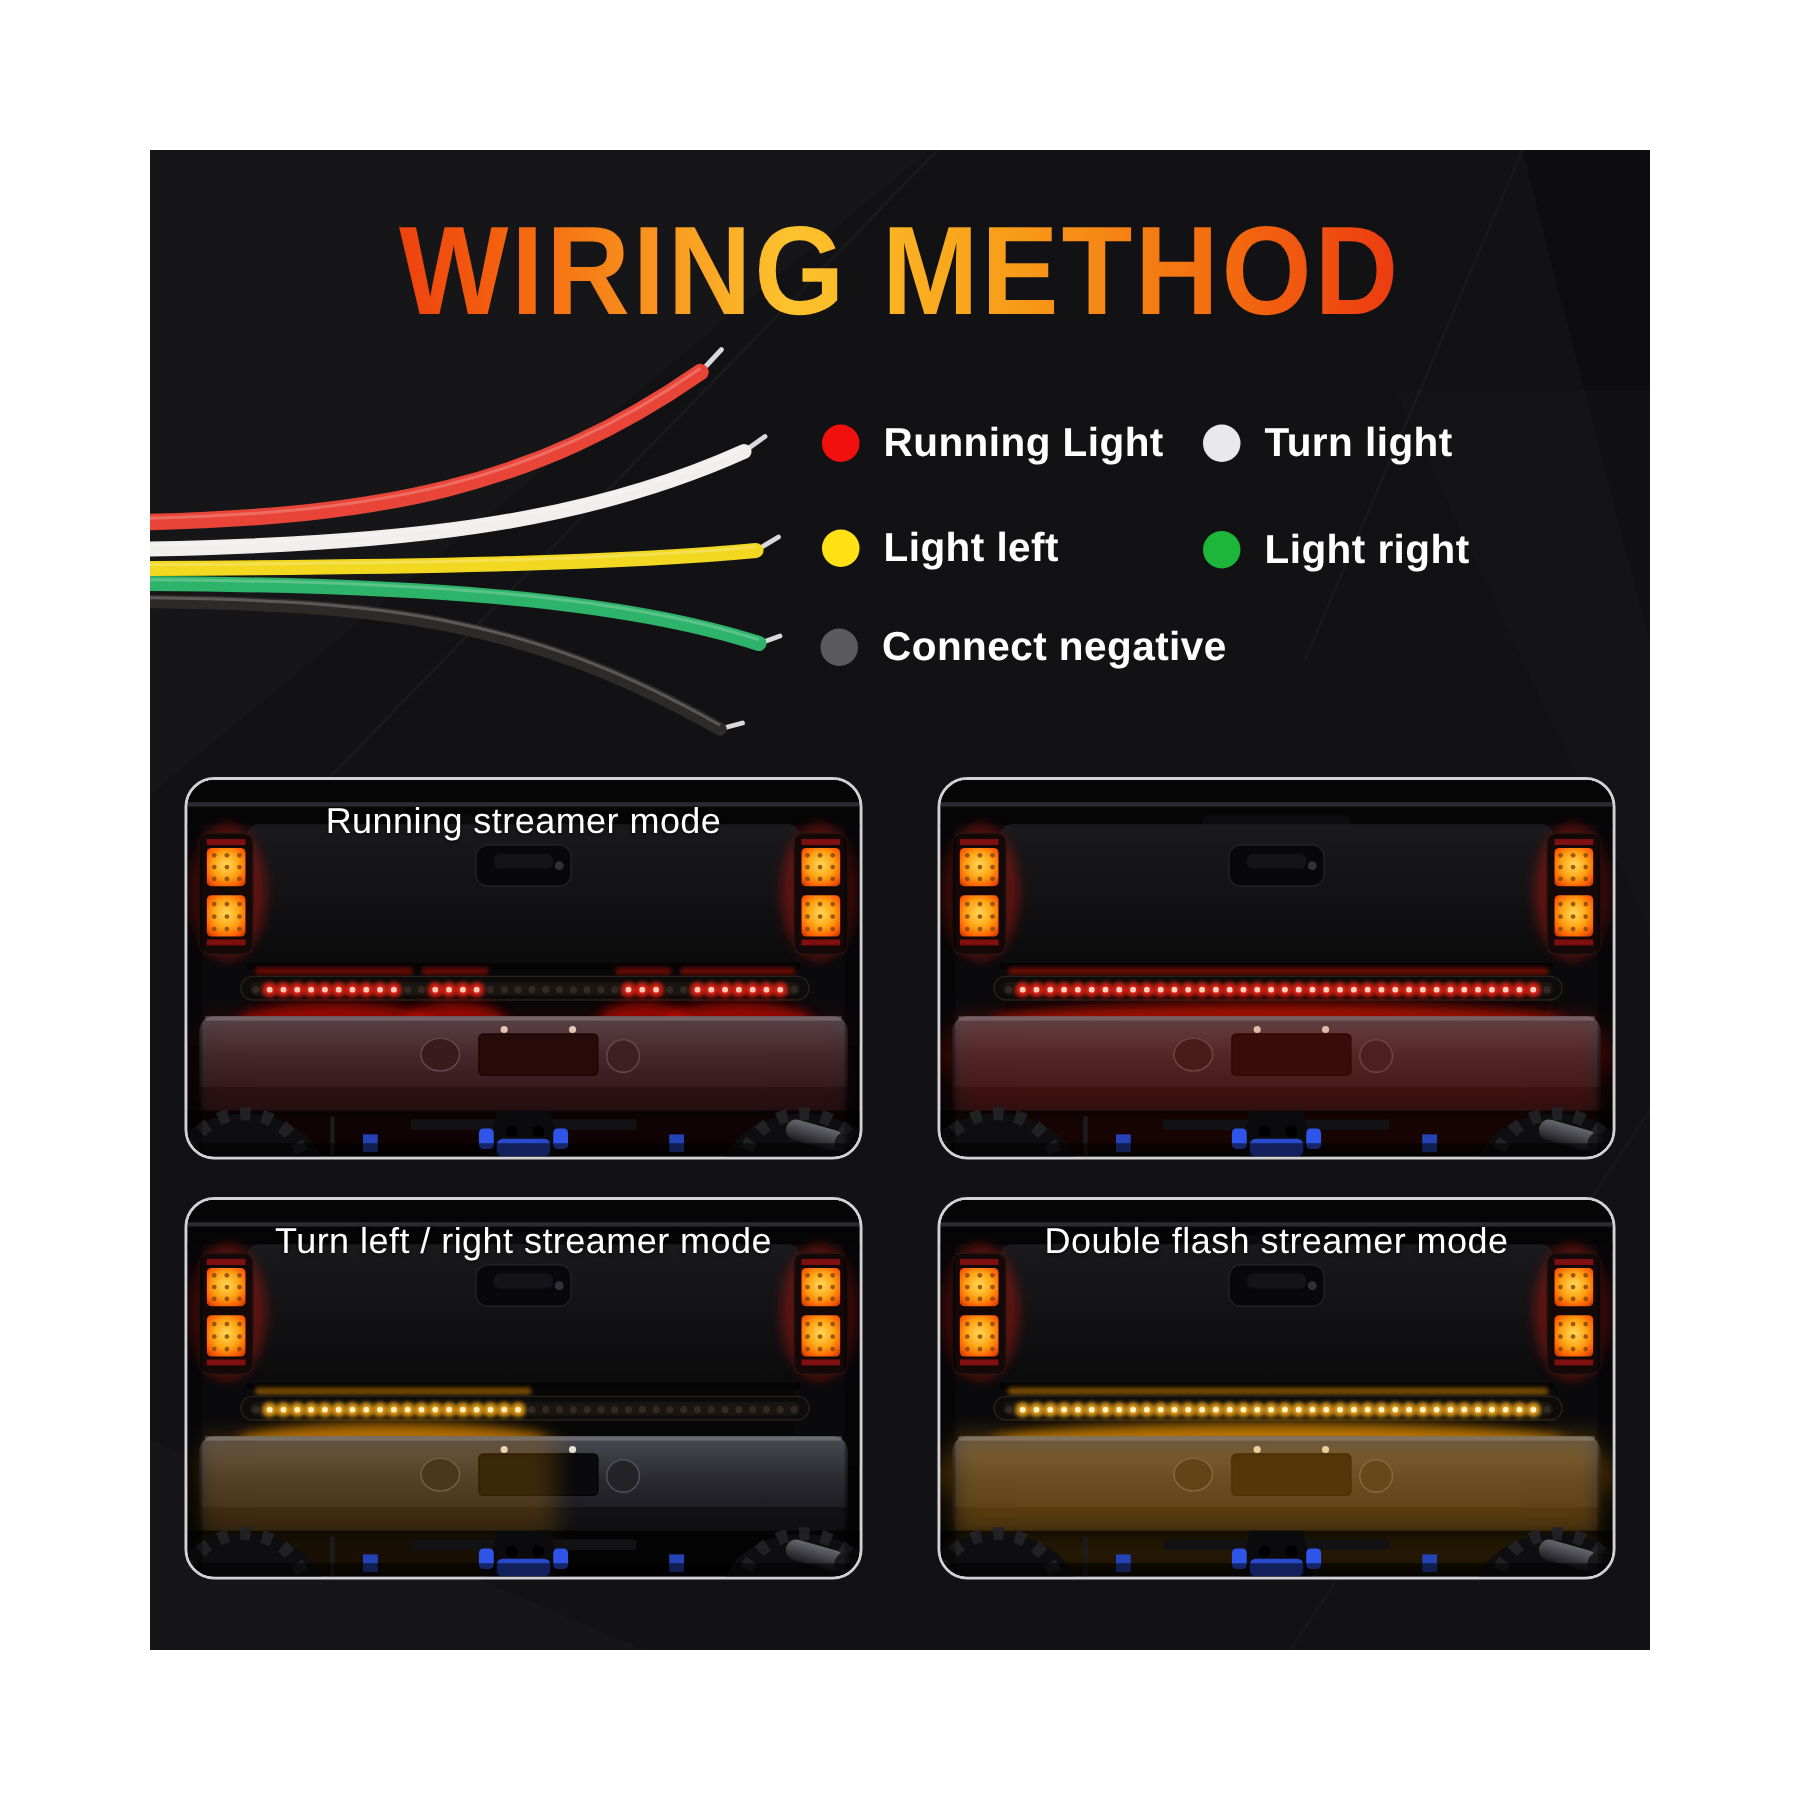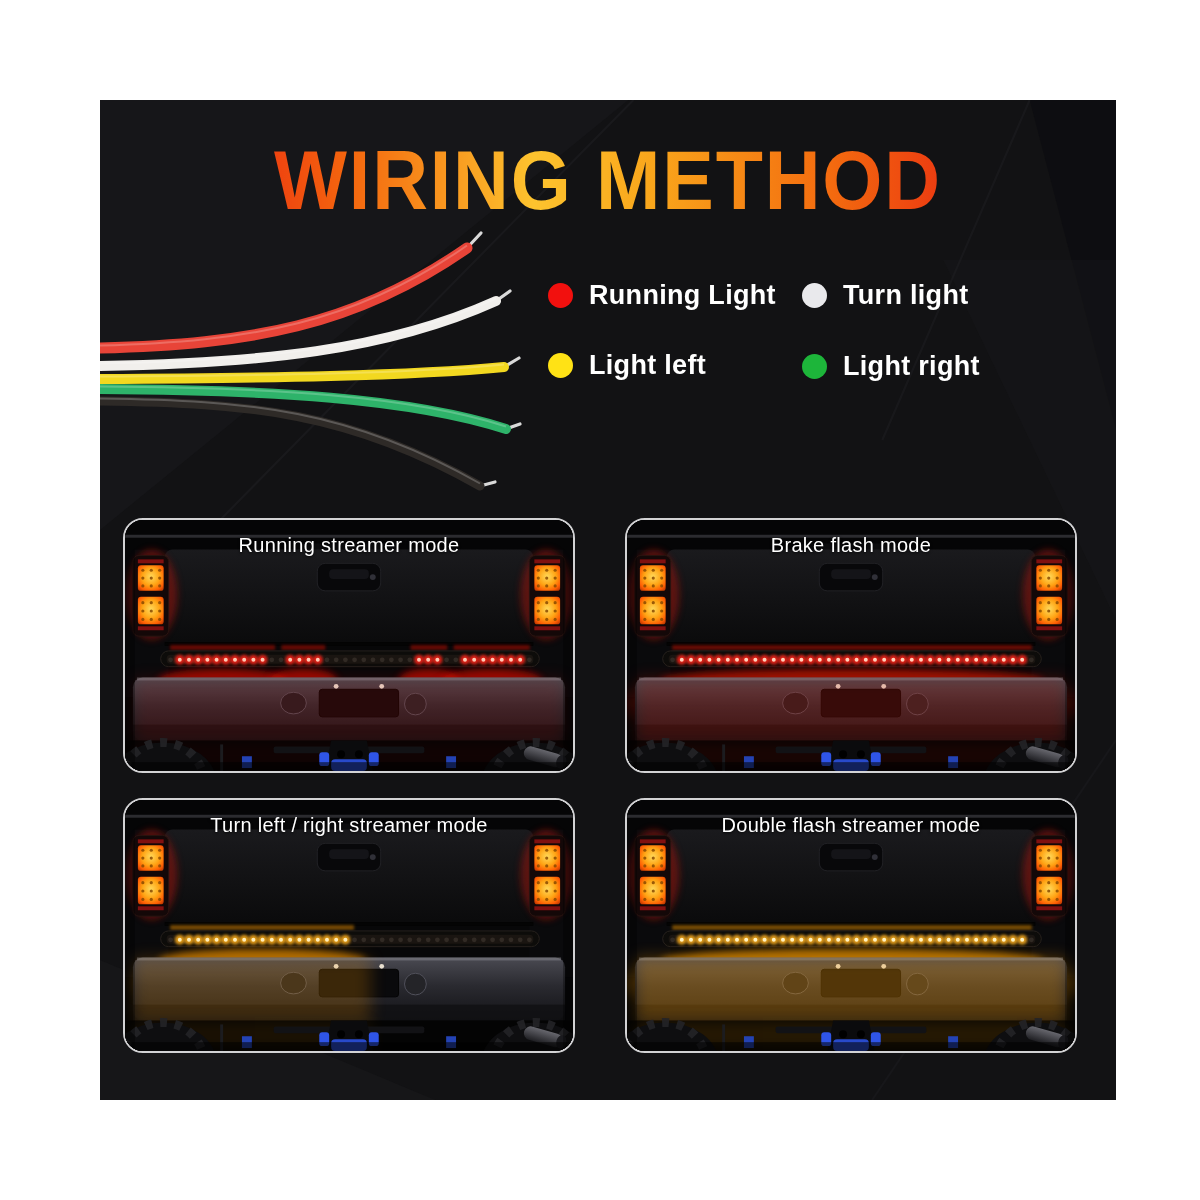--- a/index.html
+++ b/index.html
@@ -1,34 +1,34 @@
 <!DOCTYPE html>
 <html><head>
 <meta charset="utf-8">
 <style>
   html,body{margin:0;padding:0;background:#ffffff;}
   .canvas{position:relative;width:1200px;height:1200px;background:#ffffff;margin:0 auto;overflow:hidden;
           font-family:"Liberation Sans",sans-serif;}
-  .poster{position:absolute;left:100px;top:100px;width:1000px;height:1000px;background:#121214;overflow:hidden;padding-left:16px;}
+  .poster{position:absolute;left:100px;top:100px;width:1000px;height:1000px;background:#121214;overflow:hidden;}
   .facets{position:absolute;left:0;top:0;width:100%;height:100%;}
   .title{position:absolute;left:0;top:36px;width:100%;margin:0;text-align:center;
          font-weight:900;font-size:84px;letter-spacing:2px;line-height:1.05;
          transform:scaleX(.92);
          background:linear-gradient(90deg,#e60f12 2%,#f4650e 22%,#fdc32e 42%,#f9a51b 55%,#f36a0f 74%,#e60f12 97%);
          -webkit-background-clip:text;background-clip:text;color:transparent;}
   .wires{position:absolute;left:0;top:130px;width:420px;height:290px;overflow:visible;}
   .legend-item{position:absolute;display:flex;align-items:center;height:26px;}
   .dot{width:25px;height:25px;border-radius:50%;flex:0 0 25px;}
   .legend-label{margin-left:16px;color:#ffffff;font-size:27px;font-weight:700;letter-spacing:.3px;white-space:nowrap;text-align:center;}
   .panel{position:absolute;width:452px;height:255px;box-sizing:border-box;border:2px solid #d2d2d4;
          border-radius:20px;background:#060607;overflow:hidden;}
   .truck{position:absolute;left:0;top:0;width:100%;height:100%;}
   .truck svg{display:block;width:100%;height:100%;}
   .panel-label{position:absolute;left:0;top:14px;width:100%;text-align:center;color:#ffffff;
-               font-size:20px;font-weight:400;letter-spacing:.3px;text-shadow:0 1px 3px rgba(0,0,0,.8);}
+               font-size:24px;font-weight:400;letter-spacing:.3px;text-shadow:0 1px 3px rgba(0,0,0,.8);}
   .defs-holder{position:absolute;width:0;height:0;}
 </style>
 </head>
 <body>
 
 <svg class="defs-holder" aria-hidden="true">
   <defs>
     <linearGradient id="d-tg" x1="0" y1="0" x2="0" y2="1">
       <stop offset="0" stop-color="#1a1a1d"></stop>
         <stop offset="1" stop-color="#0a0a0b"></stop>
@@ -102,20 +102,24 @@
       <span class="dot" style="background: rgb(233, 233, 236);"></span>
       <span class="legend-label">Turn light</span>
     </div>
     <div class="legend-item" style="left:448px;top:252px">
       <span class="dot" style="background: rgb(255, 226, 21);"></span>
       <span class="legend-label">Light left</span>
     </div>
     <div class="legend-item" style="left:702px;top:253px">
       <span class="dot" style="background: rgb(29, 181, 58);"></span>
       <span class="legend-label">Light right</span>
+    </div>
+    <div class="legend-item" style="left:447px;top:318px">
+      <span class="dot" style="background: rgb(90, 90, 94);"></span>
+      <span class="legend-label">Connect negative</span>
     </div>
 
     <div class="panel" style="left:23px;top:418px">
       <div class="truck">
           <svg viewBox="0 0 452 255" preserveAspectRatio="none">
             <rect width="452" height="255" fill="#070708"></rect>
             <rect width="452" height="34" fill="#050506"></rect>
             <rect y="15" width="452" height="3" fill="#303034" opacity="0.9"></rect>
             <rect x="176" y="24" width="100" height="10" rx="3" fill="#0c0c0e"></rect>
             <rect y="30" width="44" height="150" fill="#0a0a0c"></rect>
@@ -467,21 +471,20 @@
             <circle cx="414" cy="268" r="42" fill="none" stroke="#232327" stroke-width="9" stroke-dasharray="7 8" opacity="0.9"></circle>
             <g transform="rotate(16 420 240)">
               <rect x="402" y="233" width="40" height="14" rx="7" fill="url(#d-ex)"></rect>
               <ellipse cx="441" cy="240" rx="5" ry="7" fill="#1a1a1e"></ellipse>
             </g>
             <rect y="246" width="452" height="9" fill="#000" opacity="0.55"></rect>
             <rect y="30" width="10" height="225" fill="#000" opacity="0.35"></rect>
             <rect x="442" y="30" width="10" height="225" fill="#000" opacity="0.35"></rect>
           </svg>
         </div>
-      <div class="panel-label">Brake flash mode</div>
     </div>
     <div class="panel" style="left:23px;top:698px">
       <div class="truck">
           <svg viewBox="0 0 452 255" preserveAspectRatio="none">
             <rect width="452" height="255" fill="#070708"></rect>
             <rect width="452" height="34" fill="#050506"></rect>
             <rect y="15" width="452" height="3" fill="#303034" opacity="0.9"></rect>
             <rect x="176" y="24" width="100" height="10" rx="3" fill="#0c0c0e"></rect>
             <rect y="30" width="44" height="150" fill="#0a0a0c"></rect>
             <rect x="408" y="30" width="44" height="150" fill="#0a0a0c"></rect>

